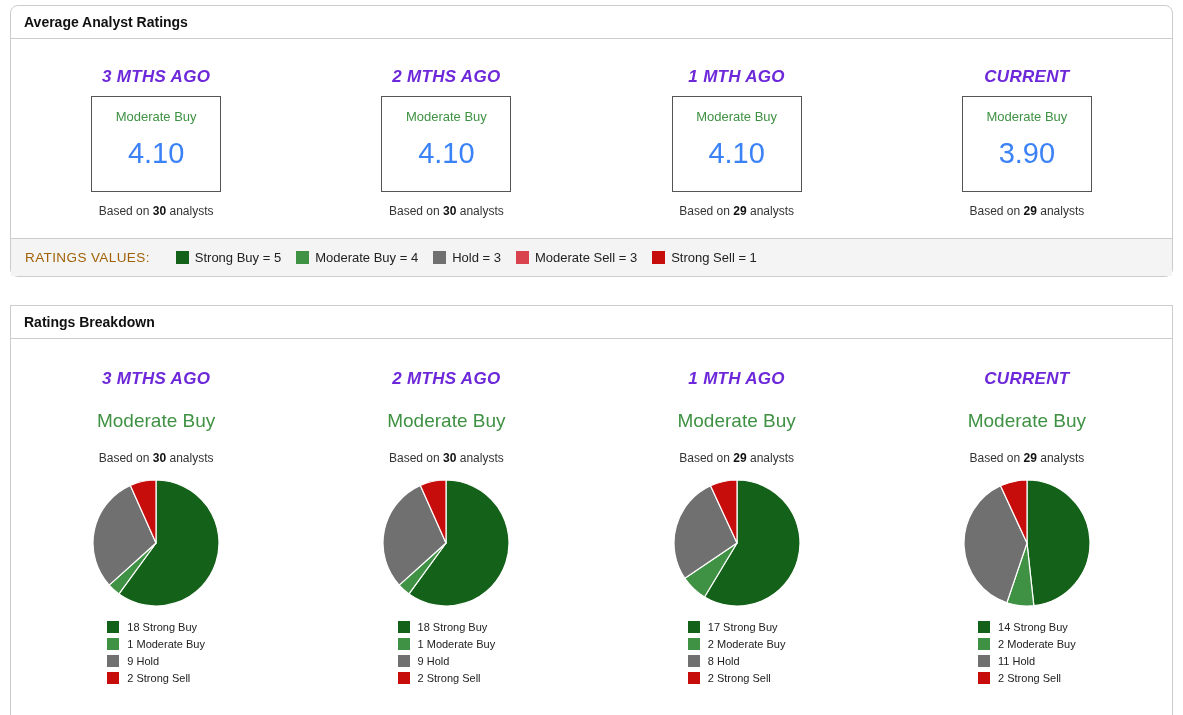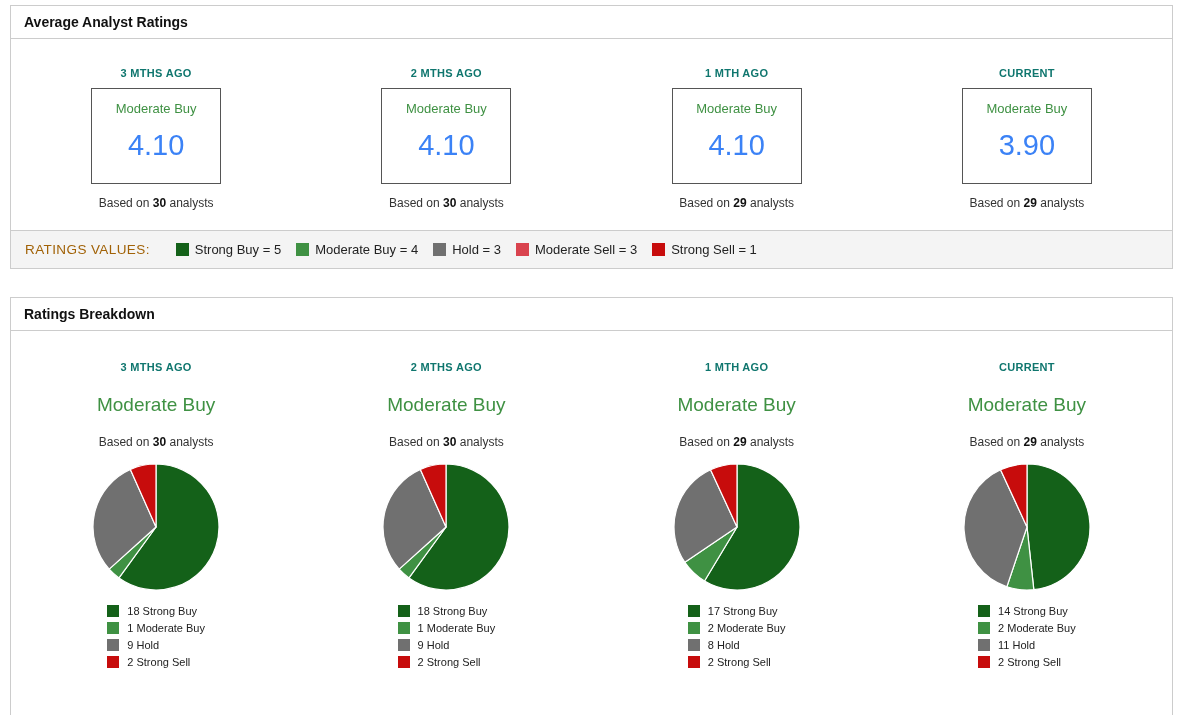--- a/index.html
+++ b/index.html
@@ -7,33 +7,33 @@
     width: 1183px; height: 715px;
     font-family: "Liberation Sans", sans-serif;
     color: #1a1a1a;
     overflow: hidden;
   }
   .panel {
     margin: 0 10px;
     border: 1px solid #ccc;
     background: #fff;
   }
-  .panel-average { margin-top: 5px; }
+  .panel-average { margin-top: 5px; border-radius: 8px; }
   .panel-breakdown { margin-top: 28px; }
   .panel-header {
     font-size: 14px; font-weight: bold; color: #111;
     padding: 8px 13px;
     border-bottom: 1px solid #ccc;
   }
   
   .avg-row { display: flex; padding: 28px 0 20px 0; }
   .avg-col { flex: 1; display: flex; flex-direction: column; align-items: center; }
   .period-label {
-    font-size: 11px; font-weight: bold; color: #0f766e;
-    letter-spacing: 0.3px; margin-bottom: 9px;
+    font-size: 17px; font-weight: bold; color: #6d28d9;
+    letter-spacing: 0.3px; margin-bottom: 9px; font-style: italic;
   }
   .rating-box {
     border: 1px solid #555;
     width: 130px; height: 96px;
     box-sizing: border-box;
     display: flex; flex-direction: column; align-items: center;
     padding-top: 12px;
   }
   .rating-name { font-size: 13px; color: #3f9143; }
   .rating-value { font-size: 29px; color: #3b82f6; margin-top: 13px; }

